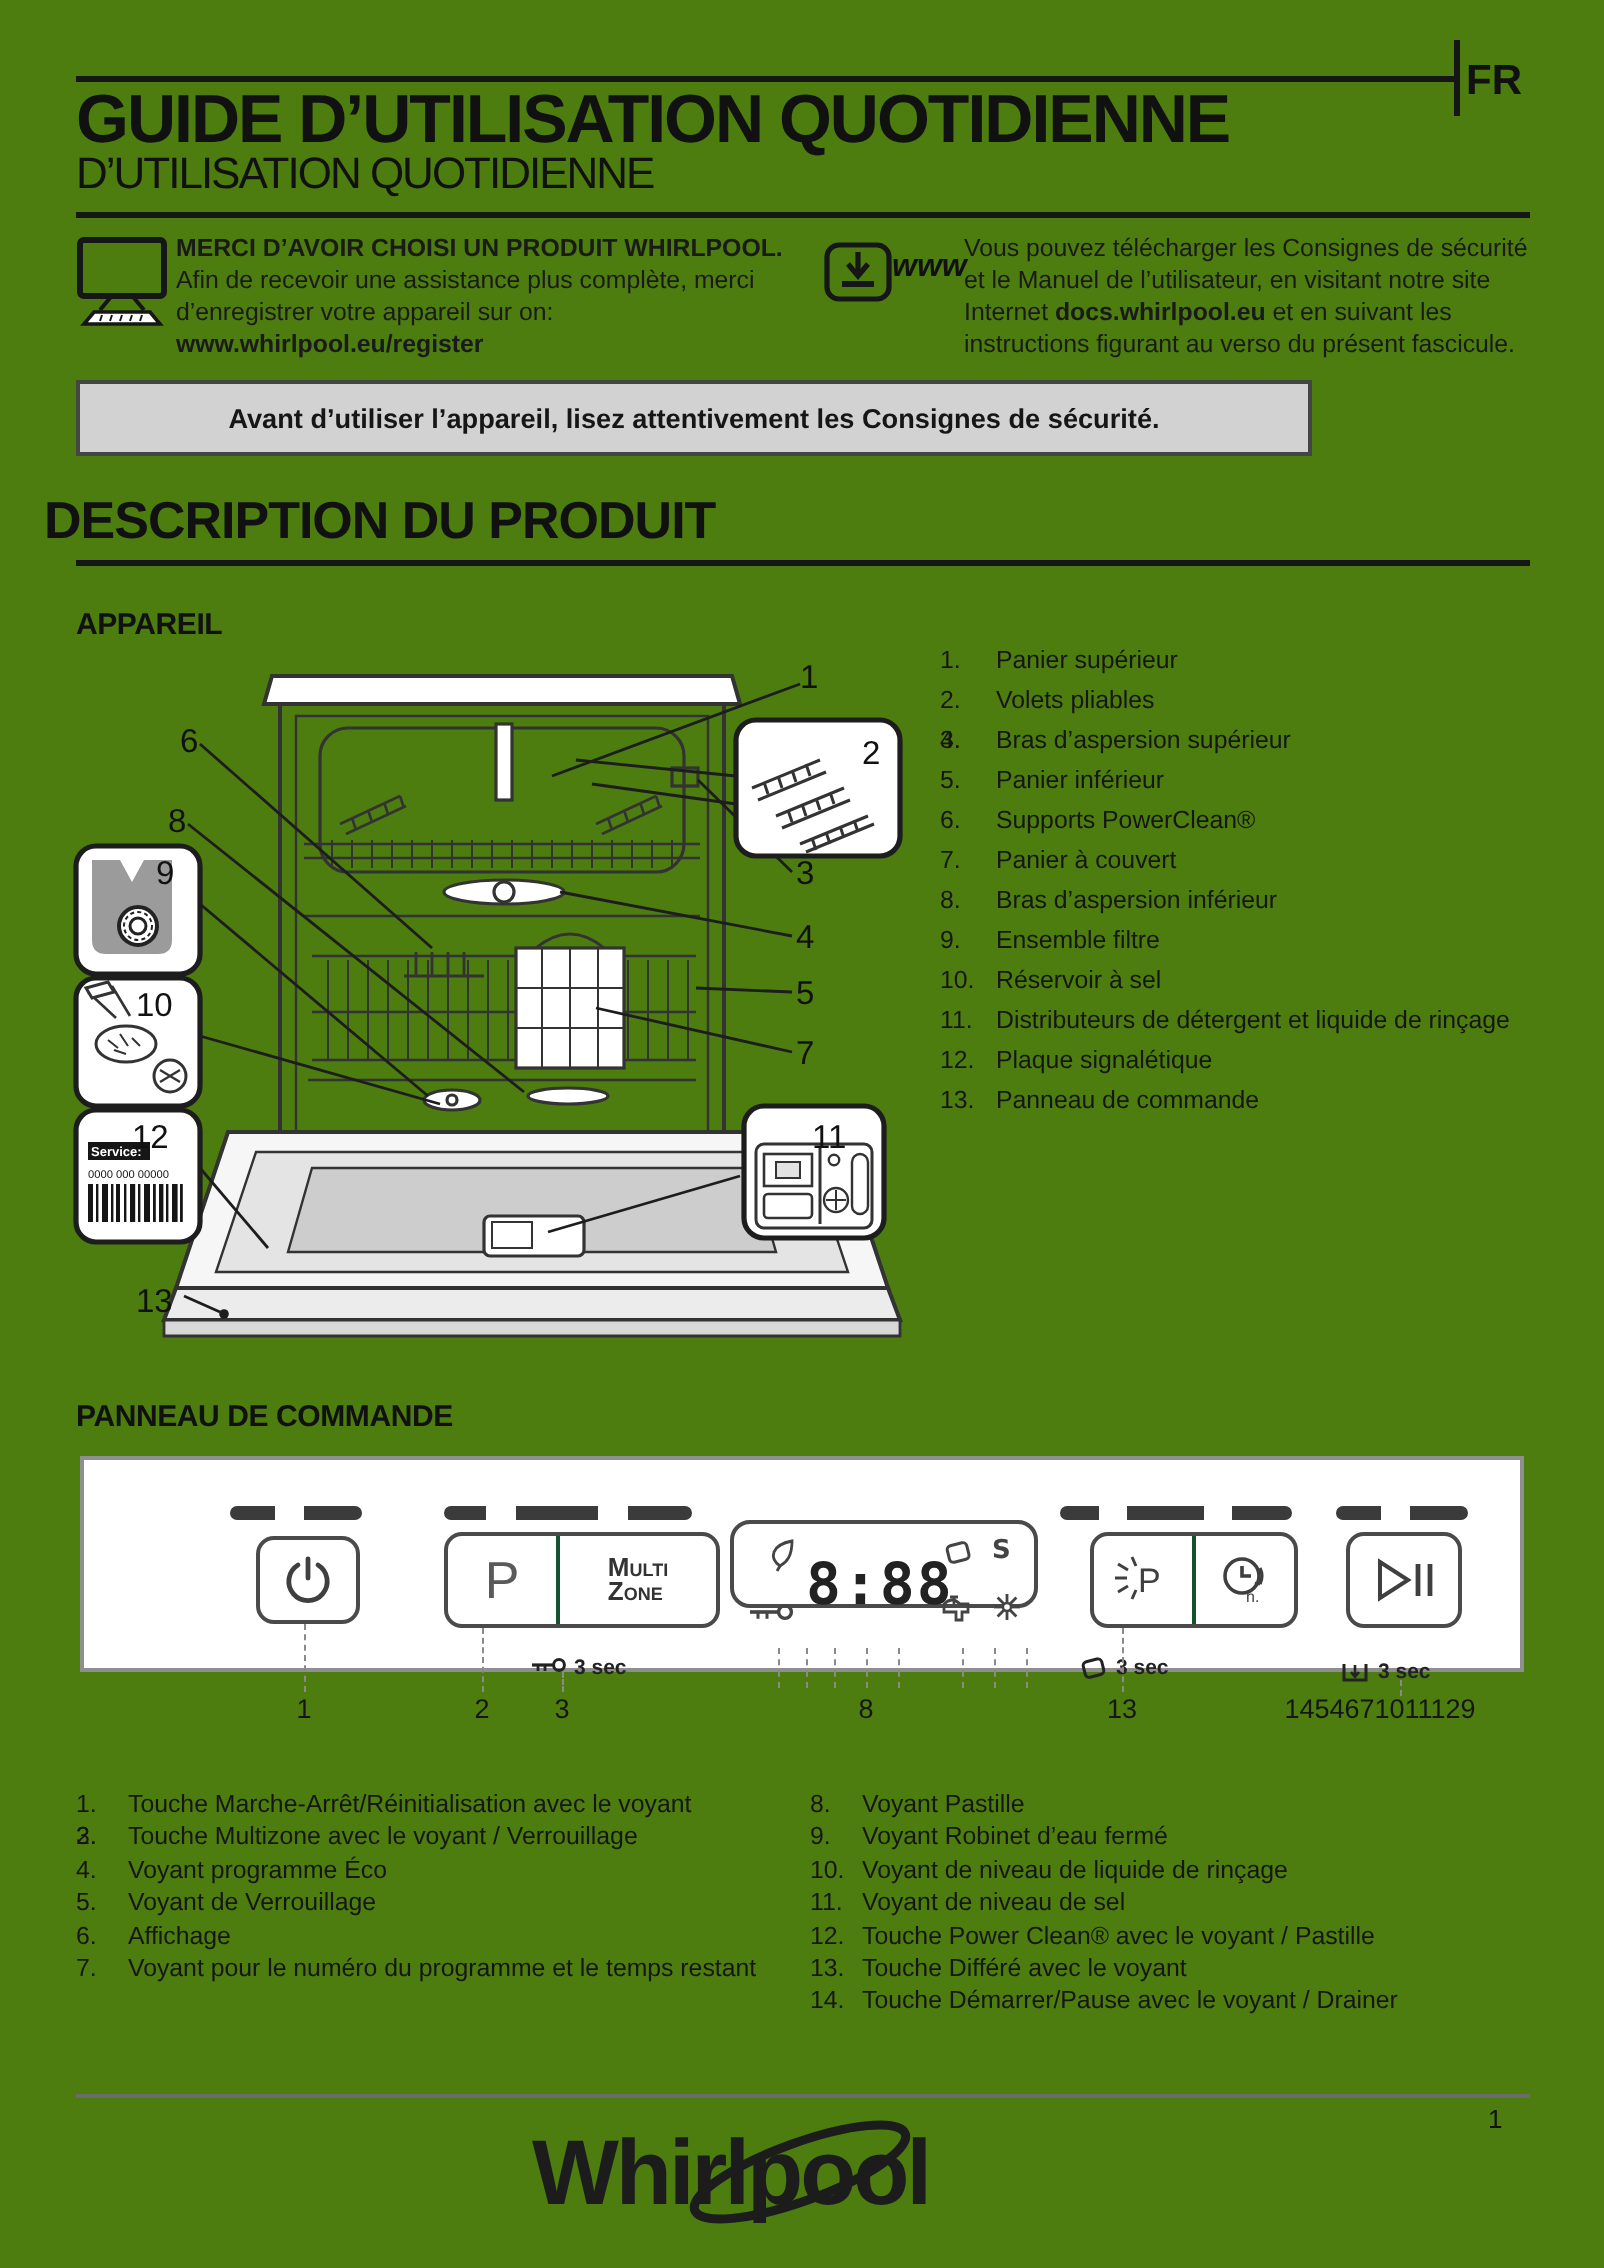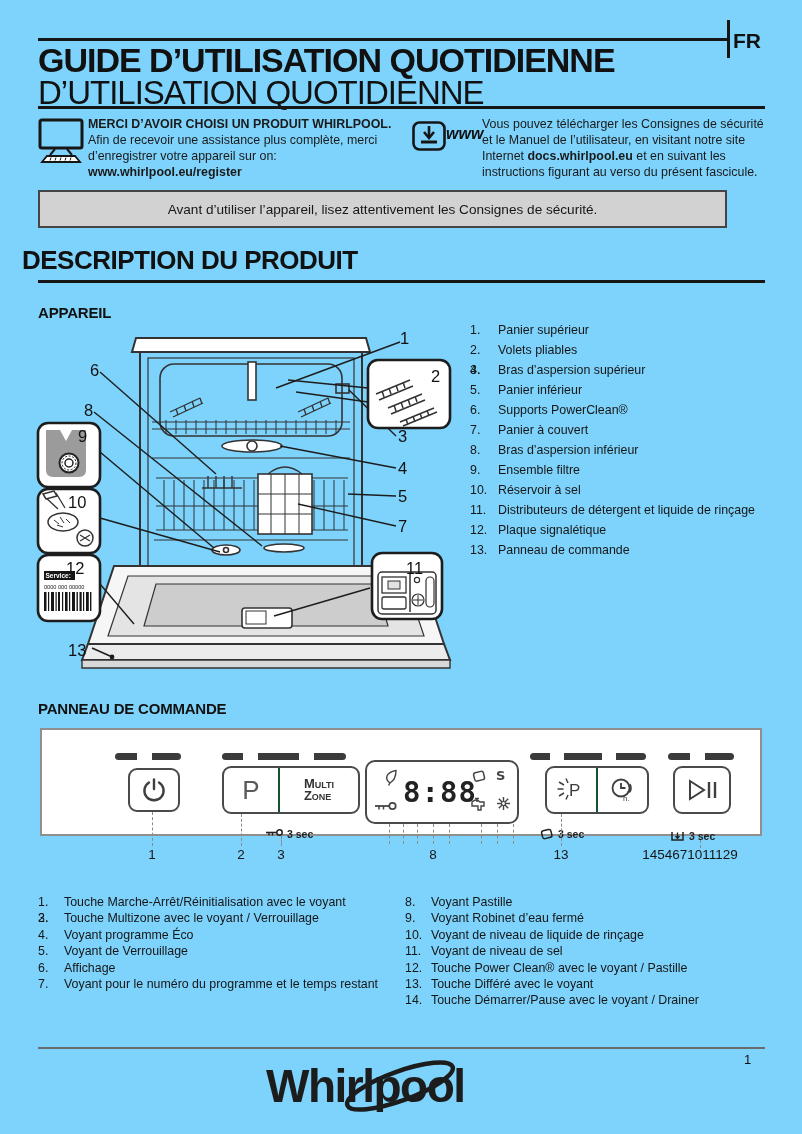--- a/index.html
+++ b/index.html
@@ -1,28 +1,28 @@
 <!DOCTYPE html>
 <html><head>
 <meta charset="utf-8">
 <style>
   *{margin:0;padding:0;box-sizing:border-box}
   body{background:#9a9a9a}
-  #page{position:relative;width:802px;height:1134px;margin:0 auto;background:#7dd3fc;
+  #page{position:relative;width:802px;height:1134px;margin:0 auto;background:#4d7c0f;
         font-family:"Liberation Sans",sans-serif;color:#111;overflow:hidden}
   .abs{position:absolute}
   .rule{position:absolute;background:#161616}
   .t1{font-size:34px;font-weight:bold;letter-spacing:-1px;white-space:nowrap}
-  .t2{font-size:33px;font-weight:normal;letter-spacing:-1px;white-space:nowrap}
+  .t2{font-size:22px;font-weight:normal;letter-spacing:-1px;white-space:nowrap}
   .fr{font-size:21px;font-weight:bold}
   .body-txt{font-size:12.4px;line-height:1.3;color:#1a1a1a}
   .b{font-weight:bold}
-  .banner{position:absolute;left:38px;top:190px;width:689px;height:38px;background:#d2d2d2;
+  .banner{position:absolute;left:38px;top:190px;width:618px;height:38px;background:#d2d2d2;
           border:2px solid #454545;display:flex;align-items:center;justify-content:center;
-          font-size:13.6px;font-weight:normal;color:#161616}
+          font-size:13.6px;font-weight:bold;color:#161616}
   .sect{font-size:26px;font-weight:bold;letter-spacing:-0.5px}
   .sub{font-size:15px;font-weight:bold;letter-spacing:-0.2px}
   ul{list-style:none}
   .plist{font-size:12.4px;line-height:20px;color:#161616}
   .plist li{position:relative;padding-left:28px}
   .plist .num{position:absolute;left:0}
   .llist{font-size:12.4px;line-height:16.4px;color:#161616}
   .llist li{position:relative;padding-left:26px}
   .llist .num{position:absolute;left:0}
   .panel{position:absolute;left:40px;top:728px;width:722px;height:108px;border:2px solid #8f8f8f;background:#fff}
@@ -276,21 +276,21 @@
     </div>
     <div class="holdlbl" style="left:224px;top:98px">
       <svg width="17" height="9" viewBox="0 0 17 9">
         <line x1="0" y1="4.5" x2="11" y2="4.5" stroke="#222" stroke-width="1.6"></line>
         <path d="M3,4.5 v3 M6.5,4.5 v3" stroke="#222" stroke-width="1.4"></path>
         <circle cx="13.5" cy="4.5" r="2.7" fill="none" stroke="#222" stroke-width="1.5"></circle>
       </svg>
       <span>3 sec</span>
     </div>
 
-    <div class="disp" style="left:323px;top:30px;width:154px;height:64px">
+    <div class="disp" style="left:323px;top:30px;width:154px;height:44px">
       <svg class="abs" style="left:16px;top:7px" width="15" height="17" viewBox="0 0 15 17">
         <path d="M7,14 C1.5,10 2.5,3.5 13,1.5 C13,9 10.5,12 7,14 Z" fill="none" stroke="#444" stroke-width="1.4"></path>
         <path d="M7,14 L5.5,16.5" stroke="#444" stroke-width="1.4"></path>
       </svg>
       <svg class="abs" style="left:8px;top:39px" width="22" height="10" viewBox="0 0 22 10">
         <line x1="0" y1="5" x2="14" y2="5" stroke="#444" stroke-width="1.8"></line>
         <path d="M4,5 v3.4 M8.5,5 v3.4" stroke="#444" stroke-width="1.5"></path>
         <circle cx="17.5" cy="5" r="3.2" fill="none" stroke="#444" stroke-width="1.7"></circle>
       </svg>
       <div class="digits" style="left:36px;top:13px">8:88</div>

